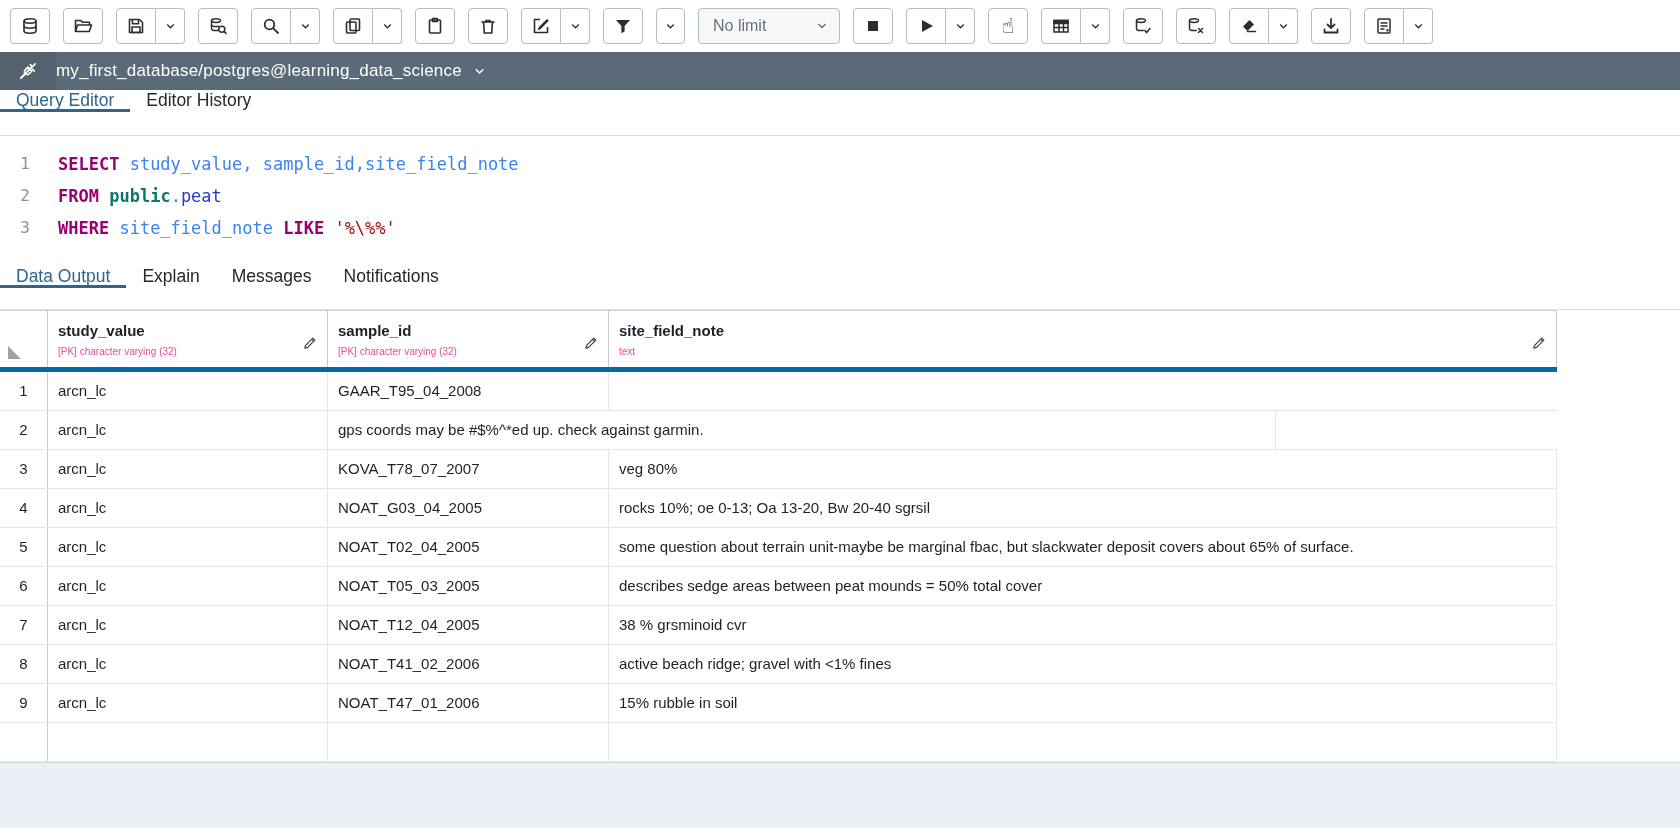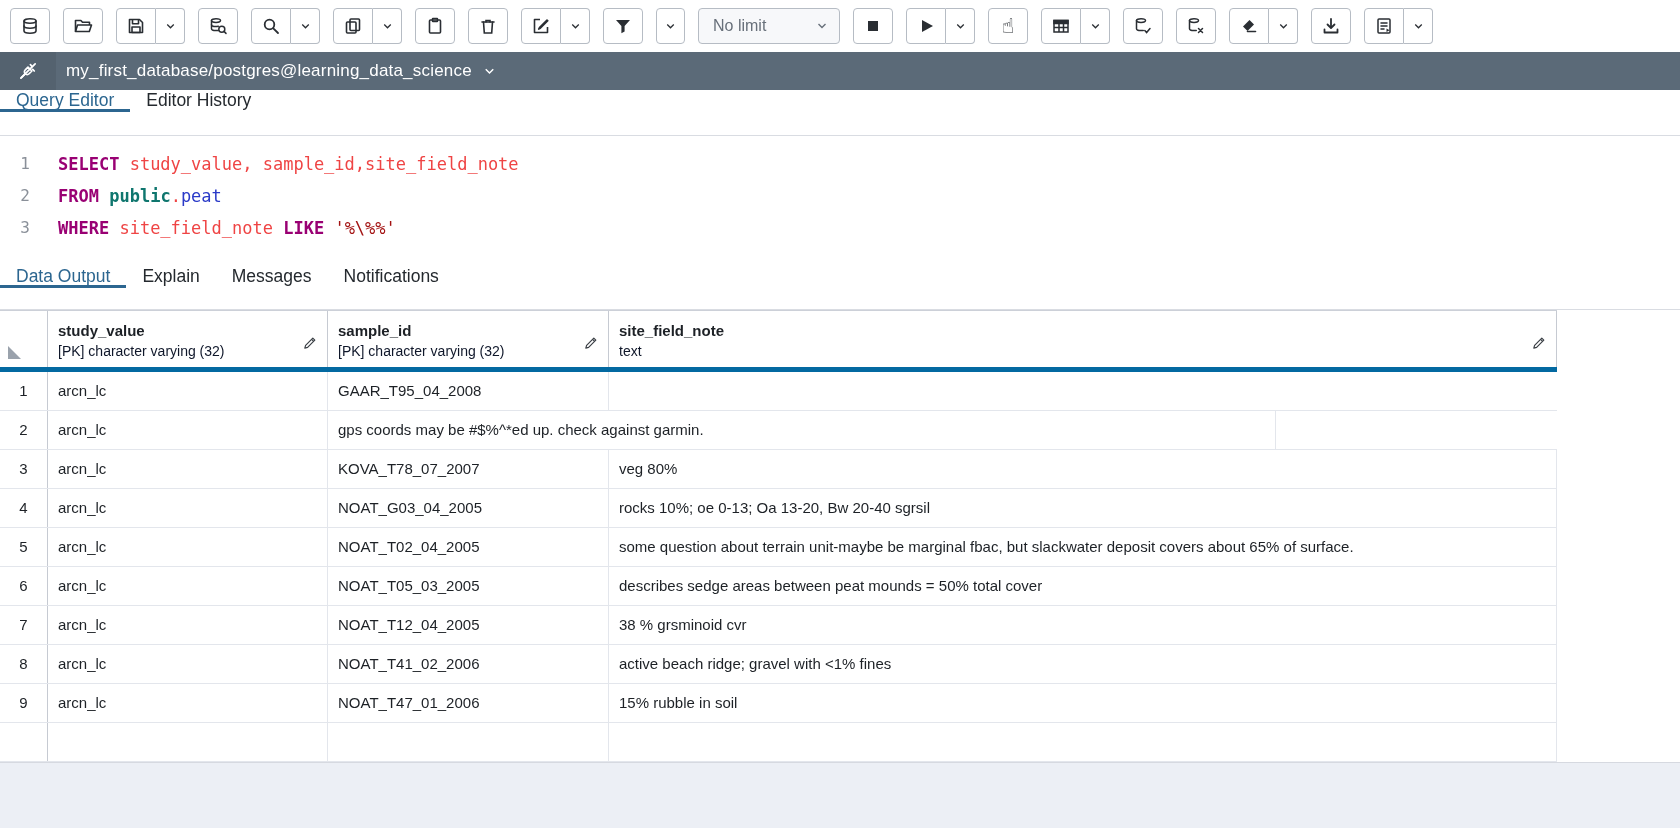--- a/index.html
+++ b/index.html
@@ -36,21 +36,21 @@
     padding:0 10px 0 14px; cursor:pointer;
   }
 
   
   .conn-bar {
     height:38px; flex:none; background:#5b6a78; color:#fff;
     display:flex; align-items:center;
   }
   .conn-icon-box { width:56px; height:38px; flex:none; background:#54626f;
     display:flex; align-items:center; justify-content:center; }
-  .conn-label { font-size:17px; margin-left:10px; letter-spacing:.2px; }
+  .conn-label { font-size:17px; margin-left:0; letter-spacing:.2px; }
   .conn-caret { margin-left:10px; display:flex; align-items:center; }
 
   
   .tabs { display:flex; align-items:flex-start; border-bottom:1px solid #d9dce2; flex:none; }
   .tabs.editor-tabs { height:46px; }
   .tabs.result-tabs { height:44px; }
   .tab {
     display:flex; align-items:center; padding:0 16px; font-size:17.5px;
     color:#24292e; position:relative; cursor:pointer; white-space:nowrap;
   }
@@ -58,37 +58,37 @@
   .tab.active::after {
     content:""; position:absolute; left:0; right:0; bottom:-1px; height:3px; background:#2c6690;
   }
 
   
   .sql-editor { height:130px; flex:none; padding-top:12px; font-family:"DejaVu Sans Mono", monospace; font-size:17px; background:#fff; }
   .code-line { display:flex; height:32px; line-height:32px; }
   .ln { width:44px; flex:none; text-align:right; padding-right:14px; color:#8a9099; font-size:16px; }
   .code { white-space:pre; padding-left:14px; }
   .tok-kw { color:#990073; font-weight:bold; }
-  .tok-plain { color:#ef4444;margin-top:12px; }
+  .tok-plain { color:#3b82f6;margin-top:12px; }
   .tok-schema { color:#0f766e; font-weight:bold; }
   .tok-ident2 { color:#2a3ac8; }
   .tok-str { color:#a31212; }
 
   
   .grid { flex:none; width:1557px; background:#fff; }
   .g-header { display:flex; height:62px; border-top:1px solid #ccd0d8; border-bottom:5px solid #0369a1; background:#fff; }
   .g-corner { width:48px; flex:none; border-right:1px solid #c6cad2; position:relative; cursor:pointer; }
   .g-corner::after {
     content:""; position:absolute; left:8px; bottom:8px;
     border-bottom:13px solid #9aa2ac; border-right:13px solid transparent;
   }
   .g-hcol { position:relative; padding:9px 30px 0 10px; border-right:1px solid #c6cad2; cursor:pointer; }
   .g-hcol.c1 { width:280px; } .g-hcol.c2 { width:281px; } .g-hcol.c3 { width:948px; }
   .g-hname { font-weight:bold; font-size:15px; line-height:21px; }
-  .g-htype { font-size:14px; line-height:21px; color:#0f172a; }
+  .g-htype { font-size:10px; line-height:21px; color:#ec4899; }
   .g-hpencil { position:absolute; right:9px; top:24px; cursor:pointer; }
 
   .g-row { display:flex; height:39px; border-bottom:1px solid #e3e6ec; background:#fff; }
   .g-num { width:48px; flex:none; text-align:center; line-height:38px; border-right:1px solid #c6cad2; font-size:15px; color:#1d2126; cursor:pointer; }
   .g-cell { line-height:38px; padding:0 10px; border-right:1px solid #e3e6ec; font-size:15px; white-space:nowrap; overflow:hidden; cursor:pointer; }
   .g-cell.c1 { width:280px; } .g-cell.c2 { width:281px; } .g-cell.c3 { width:948px; }
 
   .grid-footer { flex:1; background:#eceff5; border-top:1px solid #d6d9e0; width:1680px; }
 </style>
 </head>

